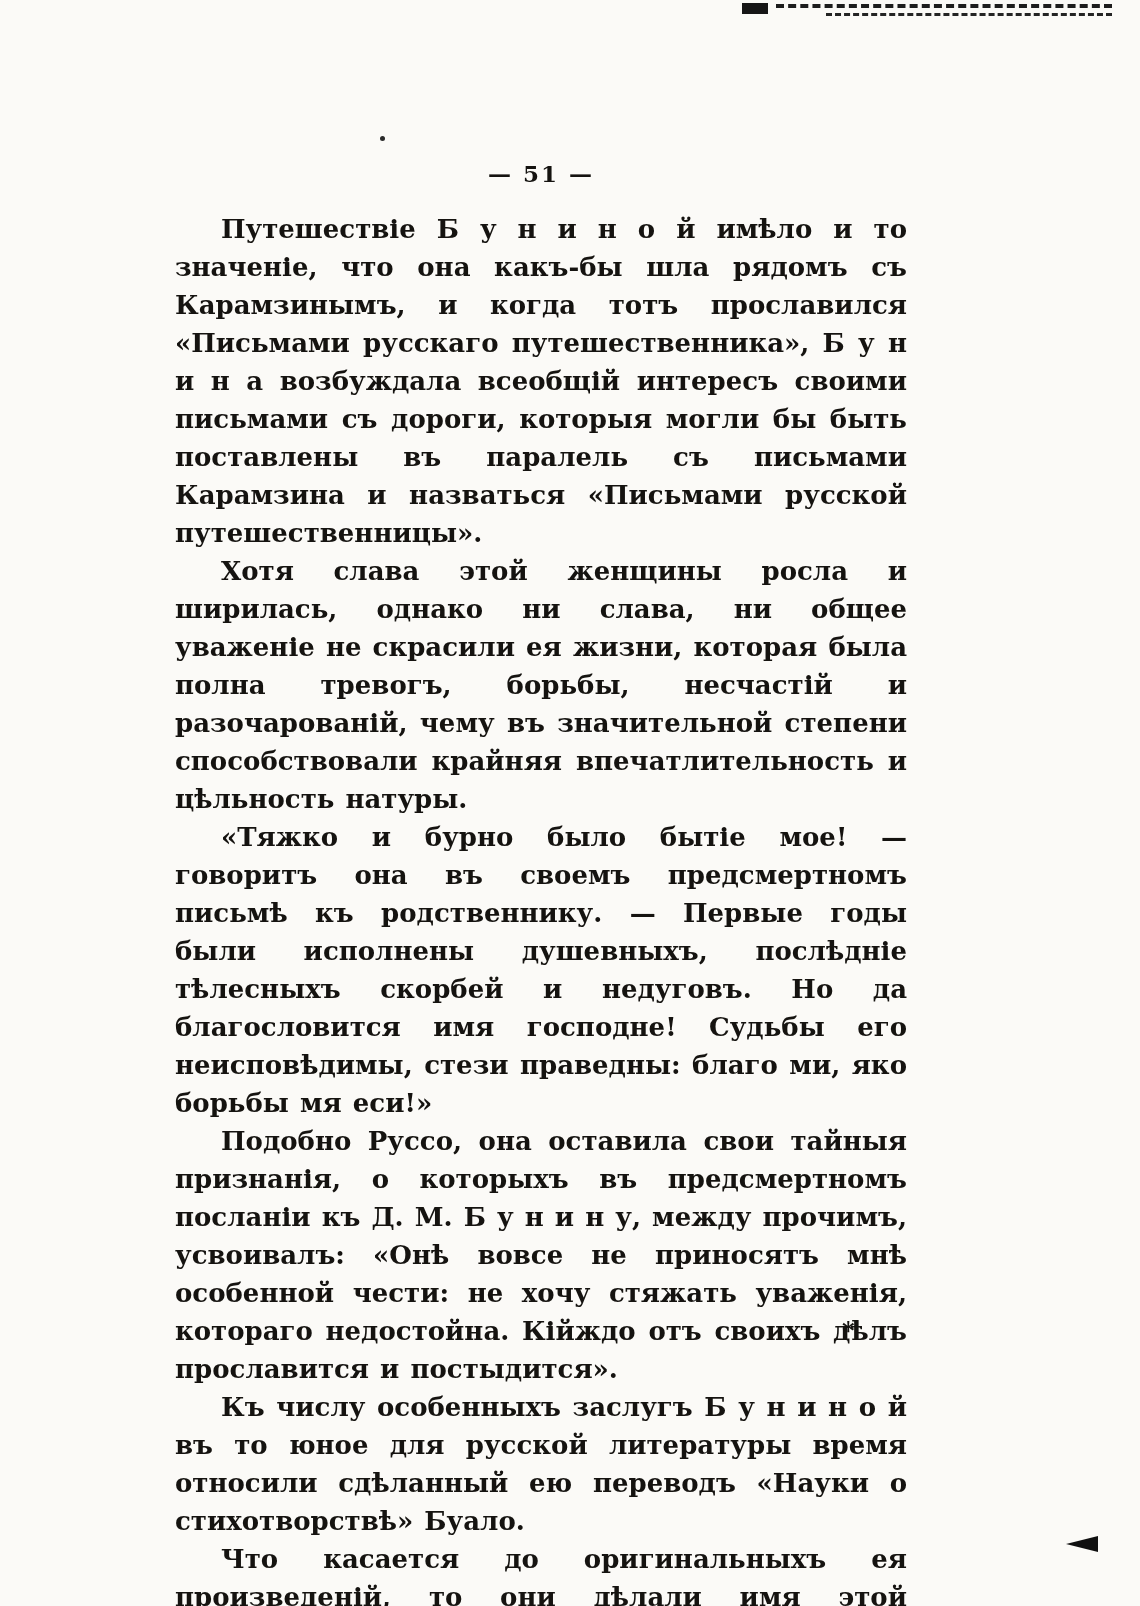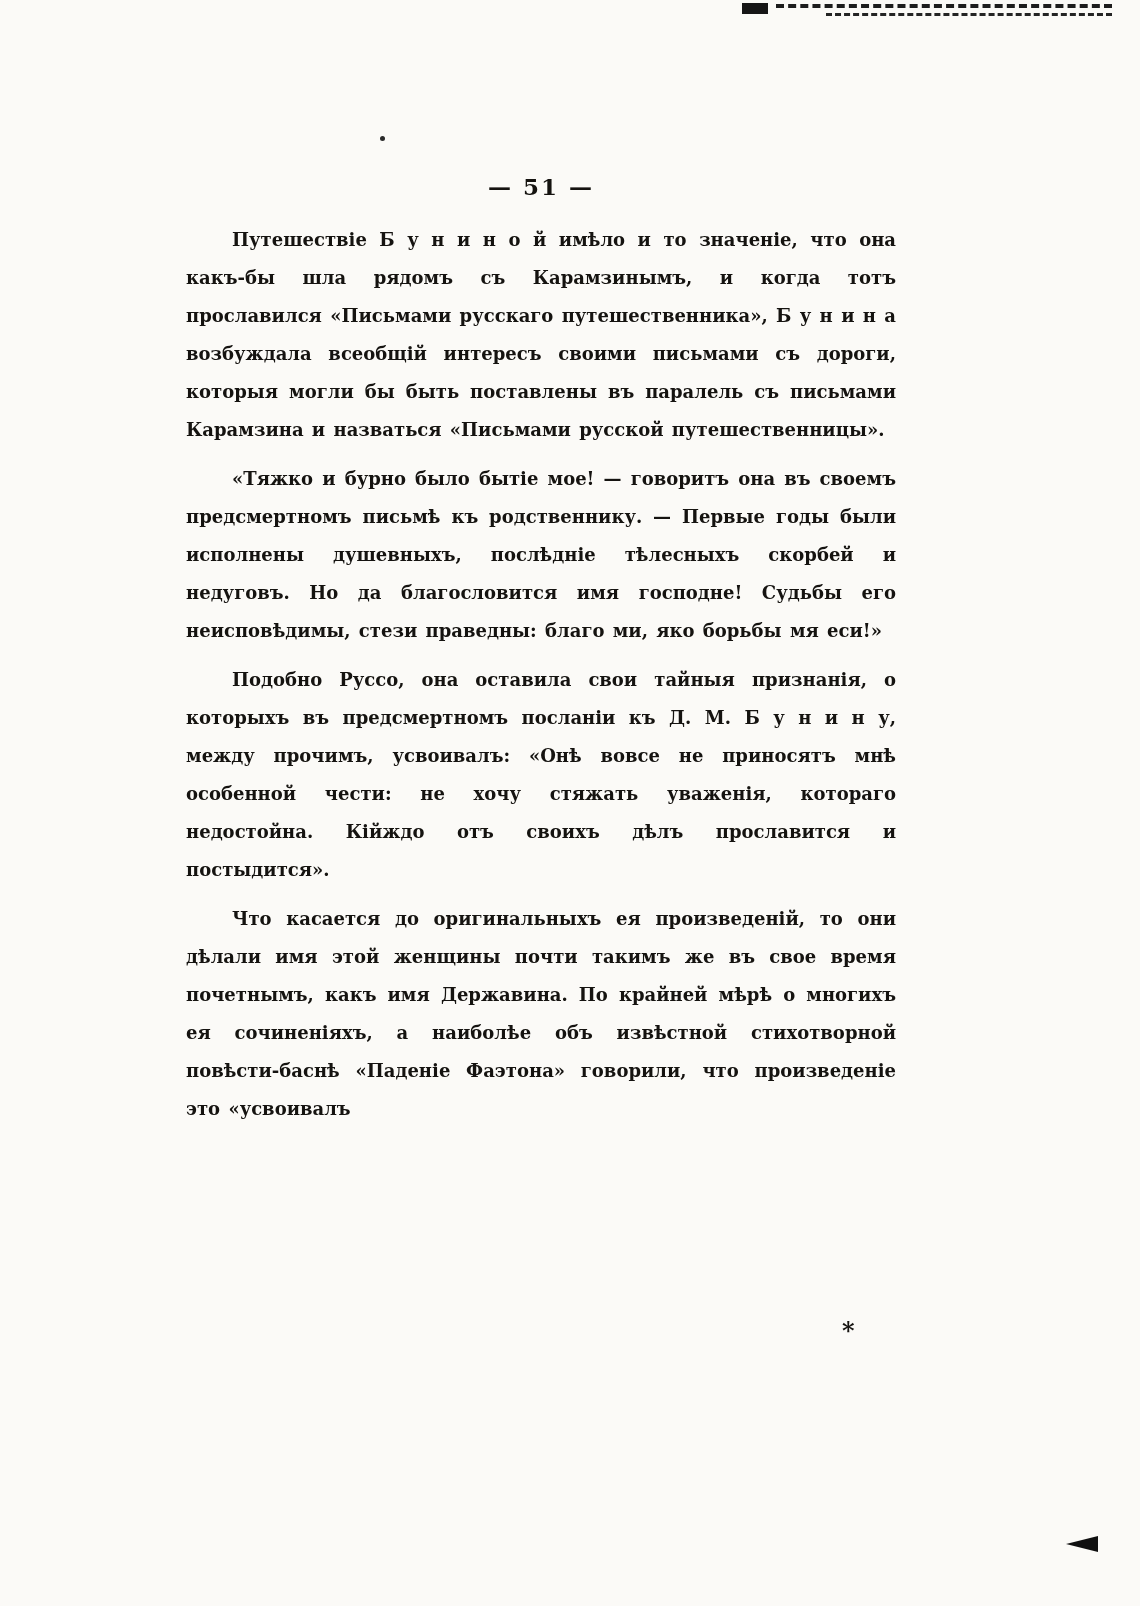--- a/index.html
+++ b/index.html
@@ -14,38 +14,38 @@
     overflow: hidden;
     font-family: "DejaVu Serif", serif;
     color: #151310;
   }
   .sheet {
     position: absolute;
     inset: 0;
   }
   .page-number {
     position: absolute;
-    top: 173px;
+    top: 160px;
     left: 175px;
     width: 732px;
     text-align: center;
     font-size: 23px;
     font-weight: bold;
     letter-spacing: 2px;
   }
   .text-block {
     position: absolute;
     top: 210px;
     left: 175px;
     width: 732px;
   }
   .text-block p {
-    margin: 11px;
+    margin: 0;
     padding: 0;
-    font-size: 18px;
+    font-size: 26px;
     line-height: 38px;
     font-weight: bold;
     text-align: justify;
     text-indent: 46px;
     word-spacing: 2px;
   }
   .printer-mark {
     position: absolute;
     top: 1316px;
     left: 842px;
@@ -102,22 +102,24 @@
 
   <div class="artifact-top-bar"></div>
   <div class="artifact-top-line-1"></div>
   <div class="artifact-top-line-2"></div>
   <div class="artifact-dot"></div>
 
   <div class="page-number">— 51 —</div>
 
   <div class="text-block">
     <p>Путешествіе Б у н и н о й имѣло и то значеніе, что она какъ-бы шла рядомъ съ Карамзинымъ, и когда тотъ прославился «Письмами русскаго путешественника», Б у н и н а возбуждала всеобщій интересъ своими письмами съ дороги, которыя могли бы быть поставлены въ паралель съ письмами Карамзина и назваться «Письмами русской путешественницы».</p>
+    <p>Хотя слава этой женщины росла и ширилась, однако ни слава, ни общее уваженіе не скрасили ея жизни, которая была полна тревогъ, борьбы, несчастій и разочарованій, чему въ значительной степени способствовали крайняя впечатлительность и цѣльность натуры.</p>
     <p>«Тяжко и бурно было бытіе мое! — говоритъ она въ своемъ предсмертномъ письмѣ къ родственнику. — Первые годы были исполнены душевныхъ, послѣдніе тѣлесныхъ скорбей и недуговъ. Но да благословится имя господне! Судьбы его неисповѣдимы, стези праведны: благо ми, яко борьбы мя еси!»</p>
     <p>Подобно Руссо, она оставила свои тайныя признанія, о которыхъ въ предсмертномъ посланіи къ Д. М. Б у н и н у, между прочимъ, усвоивалъ: «Онѣ вовсе не приносятъ мнѣ особенной чести: не хочу стяжать уваженія, котораго недостойна. Кійждо отъ своихъ дѣлъ прославится и постыдится».</p>
+    <p>Къ числу особенныхъ заслугъ Б у н и н о й въ то юное для русской литературы время относили сдѣланный ею переводъ «Науки о стихотворствѣ» Буало.</p>
     <p>Что касается до оригинальныхъ ея произведеній, то они дѣлали имя этой женщины почти такимъ же въ свое время почетнымъ, какъ имя Державина. По крайней мѣрѣ о многихъ ея сочиненіяхъ, а наиболѣе объ извѣстной стихотворной повѣсти-баснѣ «Паденіе Фаэтона» говорили, что произведеніе это «усвоивалъ</p>
   </div>
 
   <div class="printer-mark">*</div>
 
   <div class="artifact-bottom-wedge"></div>
 
 </div>
 
 </body></html>

